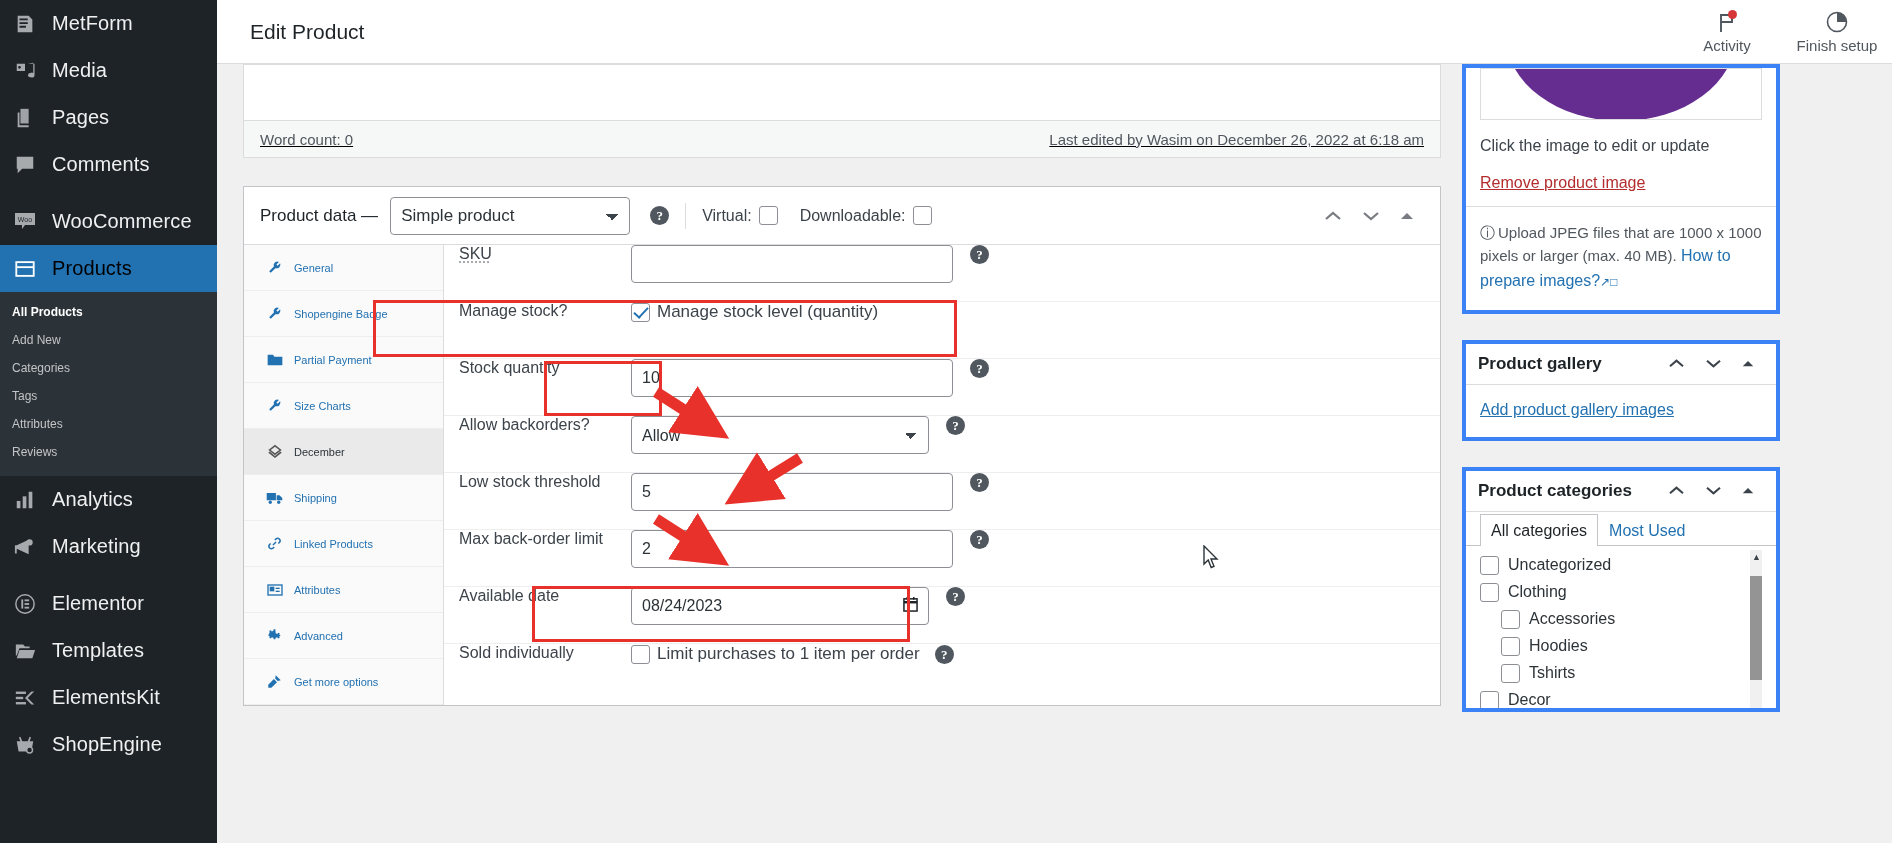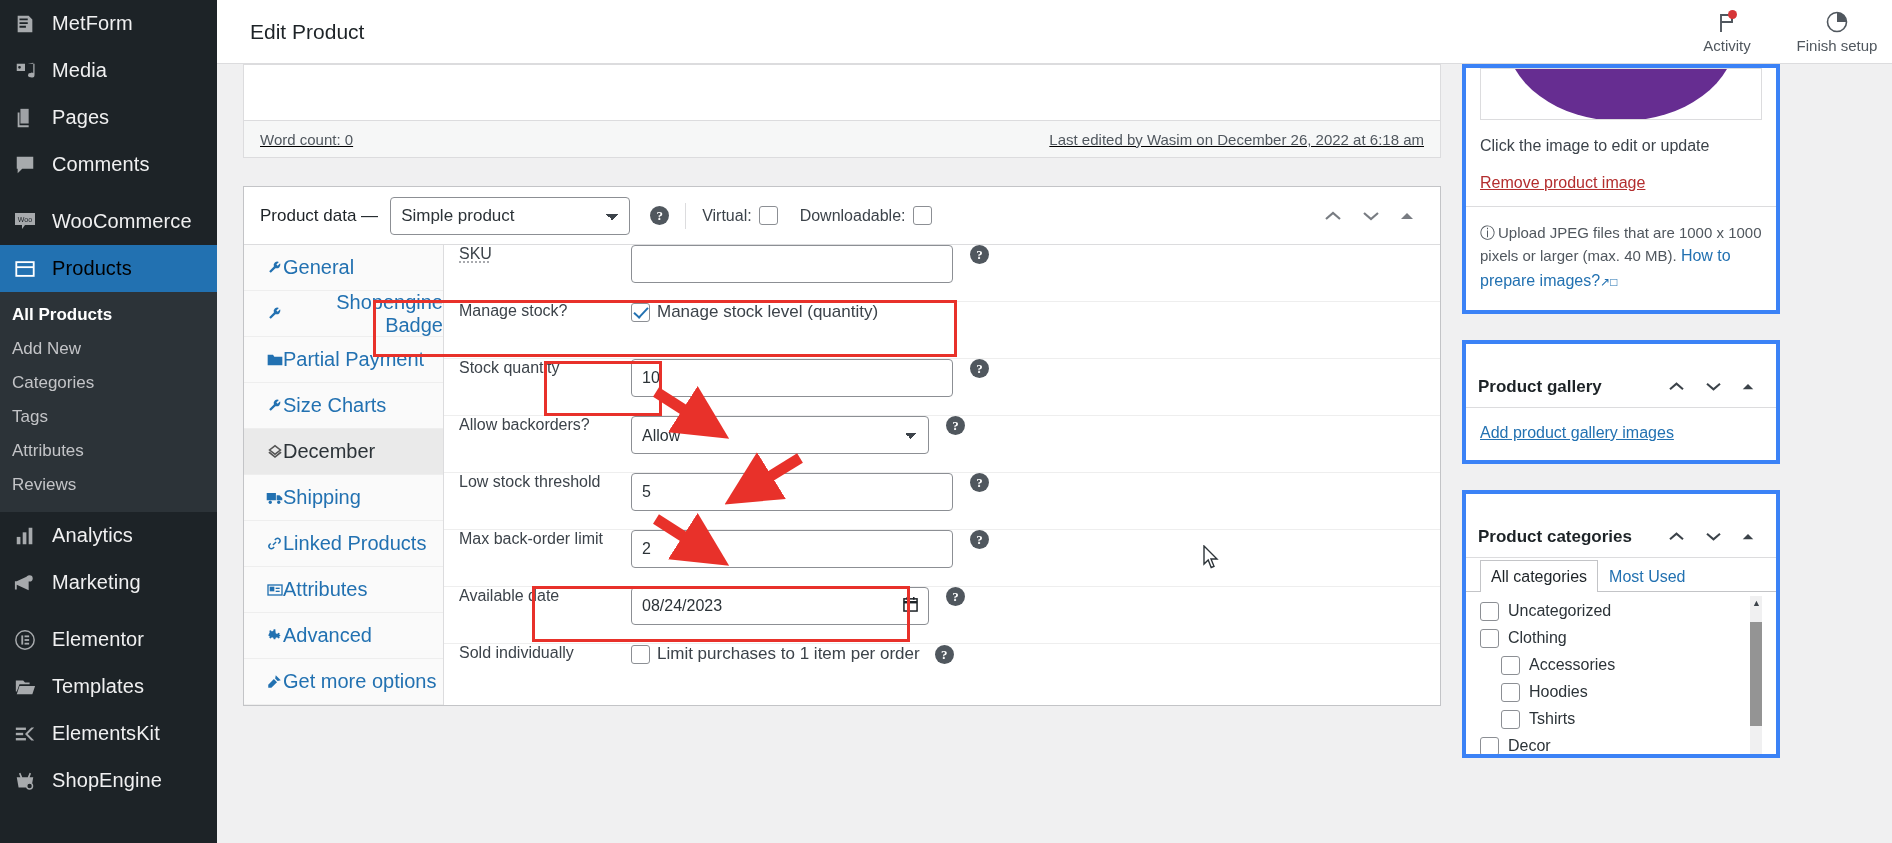--- a/index.html
+++ b/index.html
@@ -37,21 +37,21 @@
   .menu-item.current .menu-ico { color: #fff; }
   .menu-item.current::after {
     content: ""; position: absolute; right: -8px; top: 50%;
     margin-top: -8px; width: 0; height: 0;
     border-top: 8px solid transparent;
     border-bottom: 8px solid transparent;
     border-left: 8px solid #2271b1;
   }
   .submenu { background: #2c3338; padding: 6px 0 10px 0; }
   .submenu-item {
-    font-size: 17px; color: #c3c4c7;
+    font-size: 12px; color: #c3c4c7;
     padding: 7px 0 7px 12px; cursor: pointer;
   }
   .submenu-item.current { color: #fff; font-weight: 700; }
   .menu-sep { height: 10px; }
 
   
   #topbar {
     position: absolute; left: 217px; top: 0;
     width: 1675px; height: 64px;
     background: #fff; border-bottom: 1px solid #dcdcde;
@@ -144,23 +144,23 @@
   .pd-header .spacer { flex: 1; }
   .ord-btn { color: #787c82; cursor: pointer; padding: 0 9px; display:flex; align-items:center;}
 
   
   .pd-body { display: flex; min-height: 440px; }
   .pd-tabs {
     width: 200px; flex: 0 0 200px;
     background: #fafafa; border-right: 1px solid #dcdcde;
   }
   .pd-tab {
-    display: flex; align-items: center; 
+    display: flex; align-items: center; gap: 11px;
     height: 46px; padding-left: 22px;
-    font-size: 20px; color: #2271b1; cursor: pointer;
+    font-size: 11px; color: #2271b1; cursor: pointer;
     border-bottom: 1px solid #eee;
     text-align: right;
   }
   .pd-tab.active { background: #eaeaea; color: #2c3338; }
   .pd-tab .tico { width: 17px; display:flex; align-items:center; justify-content:center; color:#2271b1; }
   .pd-tab.active .tico { color: #555; }
 
   .pd-panel { flex: 1; padding: 0; position: relative; }
   .frow {
     display: flex; align-items: flex-start;
@@ -205,21 +205,21 @@
   .hl { position: absolute; border: 3px solid #e8312a; pointer-events: none; }
 
   
   .arrowsvg { position: absolute; pointer-events: none; }
 
   
   #side-col { position: absolute; left: 1245px; top: 0; width: 318px; }
   .side-box { background: #fff; border: 4px solid #3b82f6; margin-bottom: 26px; }
   .side-head {
     height: 41px; display: flex; align-items: center;
-    padding: 0 12px; border-bottom: 1px solid #dcdcde; margin-top: 23px;
+    padding: 0 12px; border-bottom: 1px solid #dcdcde;
   }
   .side-head .sh-title { font-size: 17px; color: #1d2327; font-weight: 700; }
   .side-head .spacer { flex: 1; }
   .side-body { padding: 12px 14px 16px 14px; }
   .thumb-frame {
     border: 1px solid #dcdcde; height: 52px; overflow: hidden;
     position: relative; background: #fff;
   }
   .thumb-circle {
     position: absolute; left: 50%; top: -118px; transform: translateX(-50%);

